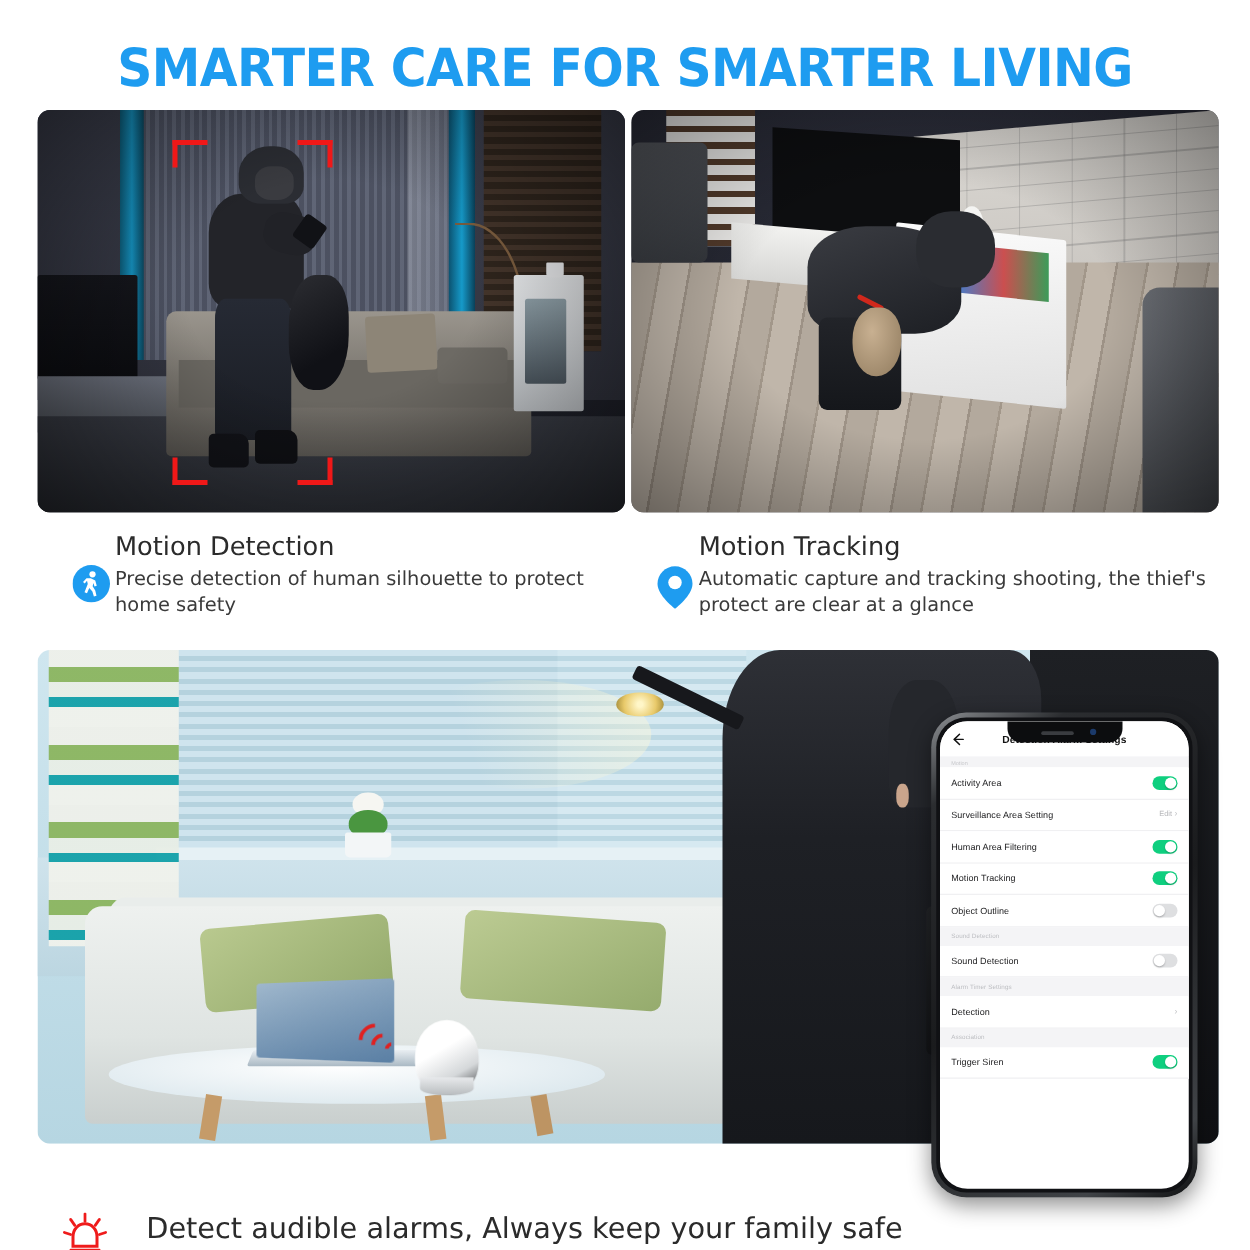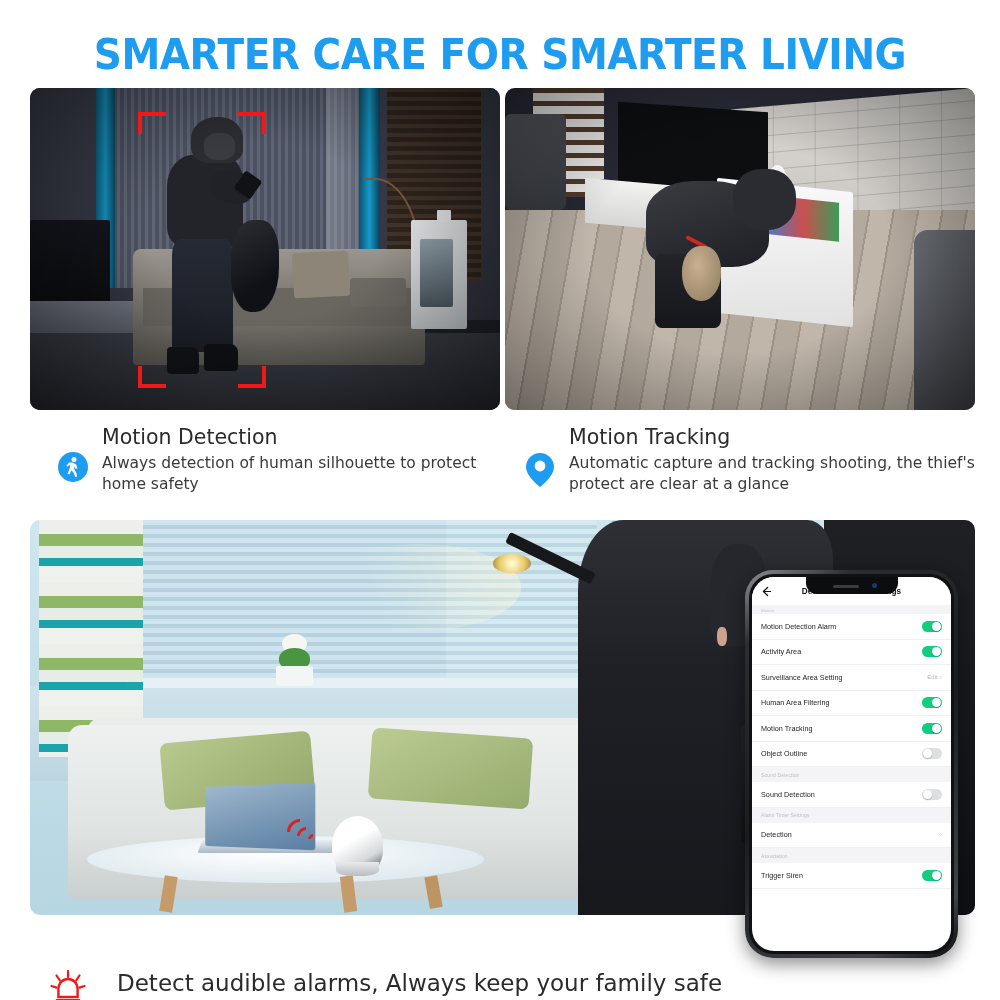--- a/index.html
+++ b/index.html
@@ -476,21 +476,21 @@
     position:absolute; top:1px; width:9px; height:9px;
     background:#fff; border-radius:50%;
     box-shadow:0 1px 1.5px rgba(0,0,0,.22);
   }
   .toggle.on  .knob { right:1px; }
   .toggle.off .knob { left:1px; }
 
   
   .cap {
     position:absolute;
-    display:flex; align-items:flex-start; gap:14px;
+    display:flex; align-items:flex-start; gap:4px;
   }
   #cap-left  { left:58px;  top:424px; width:450px; }
   #cap-right { left:525px; top:424px; width:460px; }
   .cap-icon { flex:0 0 auto; margin-top:28px; }
   .cap-text { flex:1; }
   .cap-title {
     font-size:20.5px; color:#2b2b2b; font-weight:400;
     line-height:1.35; margin-bottom:1px;
     font-family:"DejaVu Sans", sans-serif;
   }
@@ -576,21 +576,21 @@
 <div class="cap" id="cap-left">
   <div class="cap-icon">
     <svg width="30" height="30" viewBox="0 0 30 30" aria-hidden="true">
       <circle cx="15" cy="15" r="15" fill="#1e9cf0"></circle>
       <circle cx="16" cy="7.4" r="2.5" fill="#fff"></circle>
       <path d="M14.6 10.5 L18.2 12.4 L19.4 16.6 L17.6 17.1 L16.7 14.3 L16.1 16.9 L18.2 20.4 L19.2 24.6 L17.1 25.1 L15.9 21.2 L13.4 18.3 L11.6 22.6 L9.6 21.7 L12.2 15.1 L11.6 12.6 L9.8 14.8 L8.4 13.6 L11.2 10.6 Z" fill="#fff"></path>
     </svg>
   </div>
   <div class="cap-text">
     <div class="cap-title">Motion Detection</div>
-    <div class="cap-body">Always detection of human silhouette to protect home safety</div>
+    <div class="cap-body">Precise detection of human silhouette to protect home safety</div>
   </div>
 </div>
 
 <div class="cap" id="cap-right">
   <div class="cap-icon">
     <svg width="30" height="36" viewBox="0 0 30 36" aria-hidden="true">
       <path d="M15 1 C7.3 1 1 7.3 1 15 C1 24.5 15 35 15 35 C15 35 29 24.5 29 15 C29 7.3 22.7 1 15 1 Z" fill="#1e9cf0"></path>
       <circle cx="15" cy="14" r="5.4" fill="#fff"></circle>
     </svg>
   </div>
@@ -654,26 +654,20 @@
         <div class="back-arrow">
           <svg width="11" height="11" viewBox="0 0 12 12" aria-hidden="true">
             <path d="M7.2 1.6 L2.6 6 L7.2 10.4" fill="none" stroke="#111" stroke-width="1.3" stroke-linecap="round" stroke-linejoin="round"></path>
             <line x1="2.8" y1="6" x2="10.4" y2="6" stroke="#111" stroke-width="1.3" stroke-linecap="round"></line>
           </svg>
         </div>
         <div class="app-title">Detection Alarm Settings</div>
       </div>
       <div class="ghost-section">Motion</div>
       <div class="rows" id="phone-rows">
-          <div class="row">
-            <div class="row-label">Motion Detection Alarm</div>
-            <div class="toggle on">
-              <div class="knob"></div>
-            </div>
-          </div>
           <div class="row">
             <div class="row-label">Activity Area</div>
             <div class="toggle on">
               <div class="knob"></div>
             </div>
           </div>
           <div class="row">
             <div class="row-label">Surveillance Area Setting</div>
             <div class="row-value">
               <span>Edit</span>

